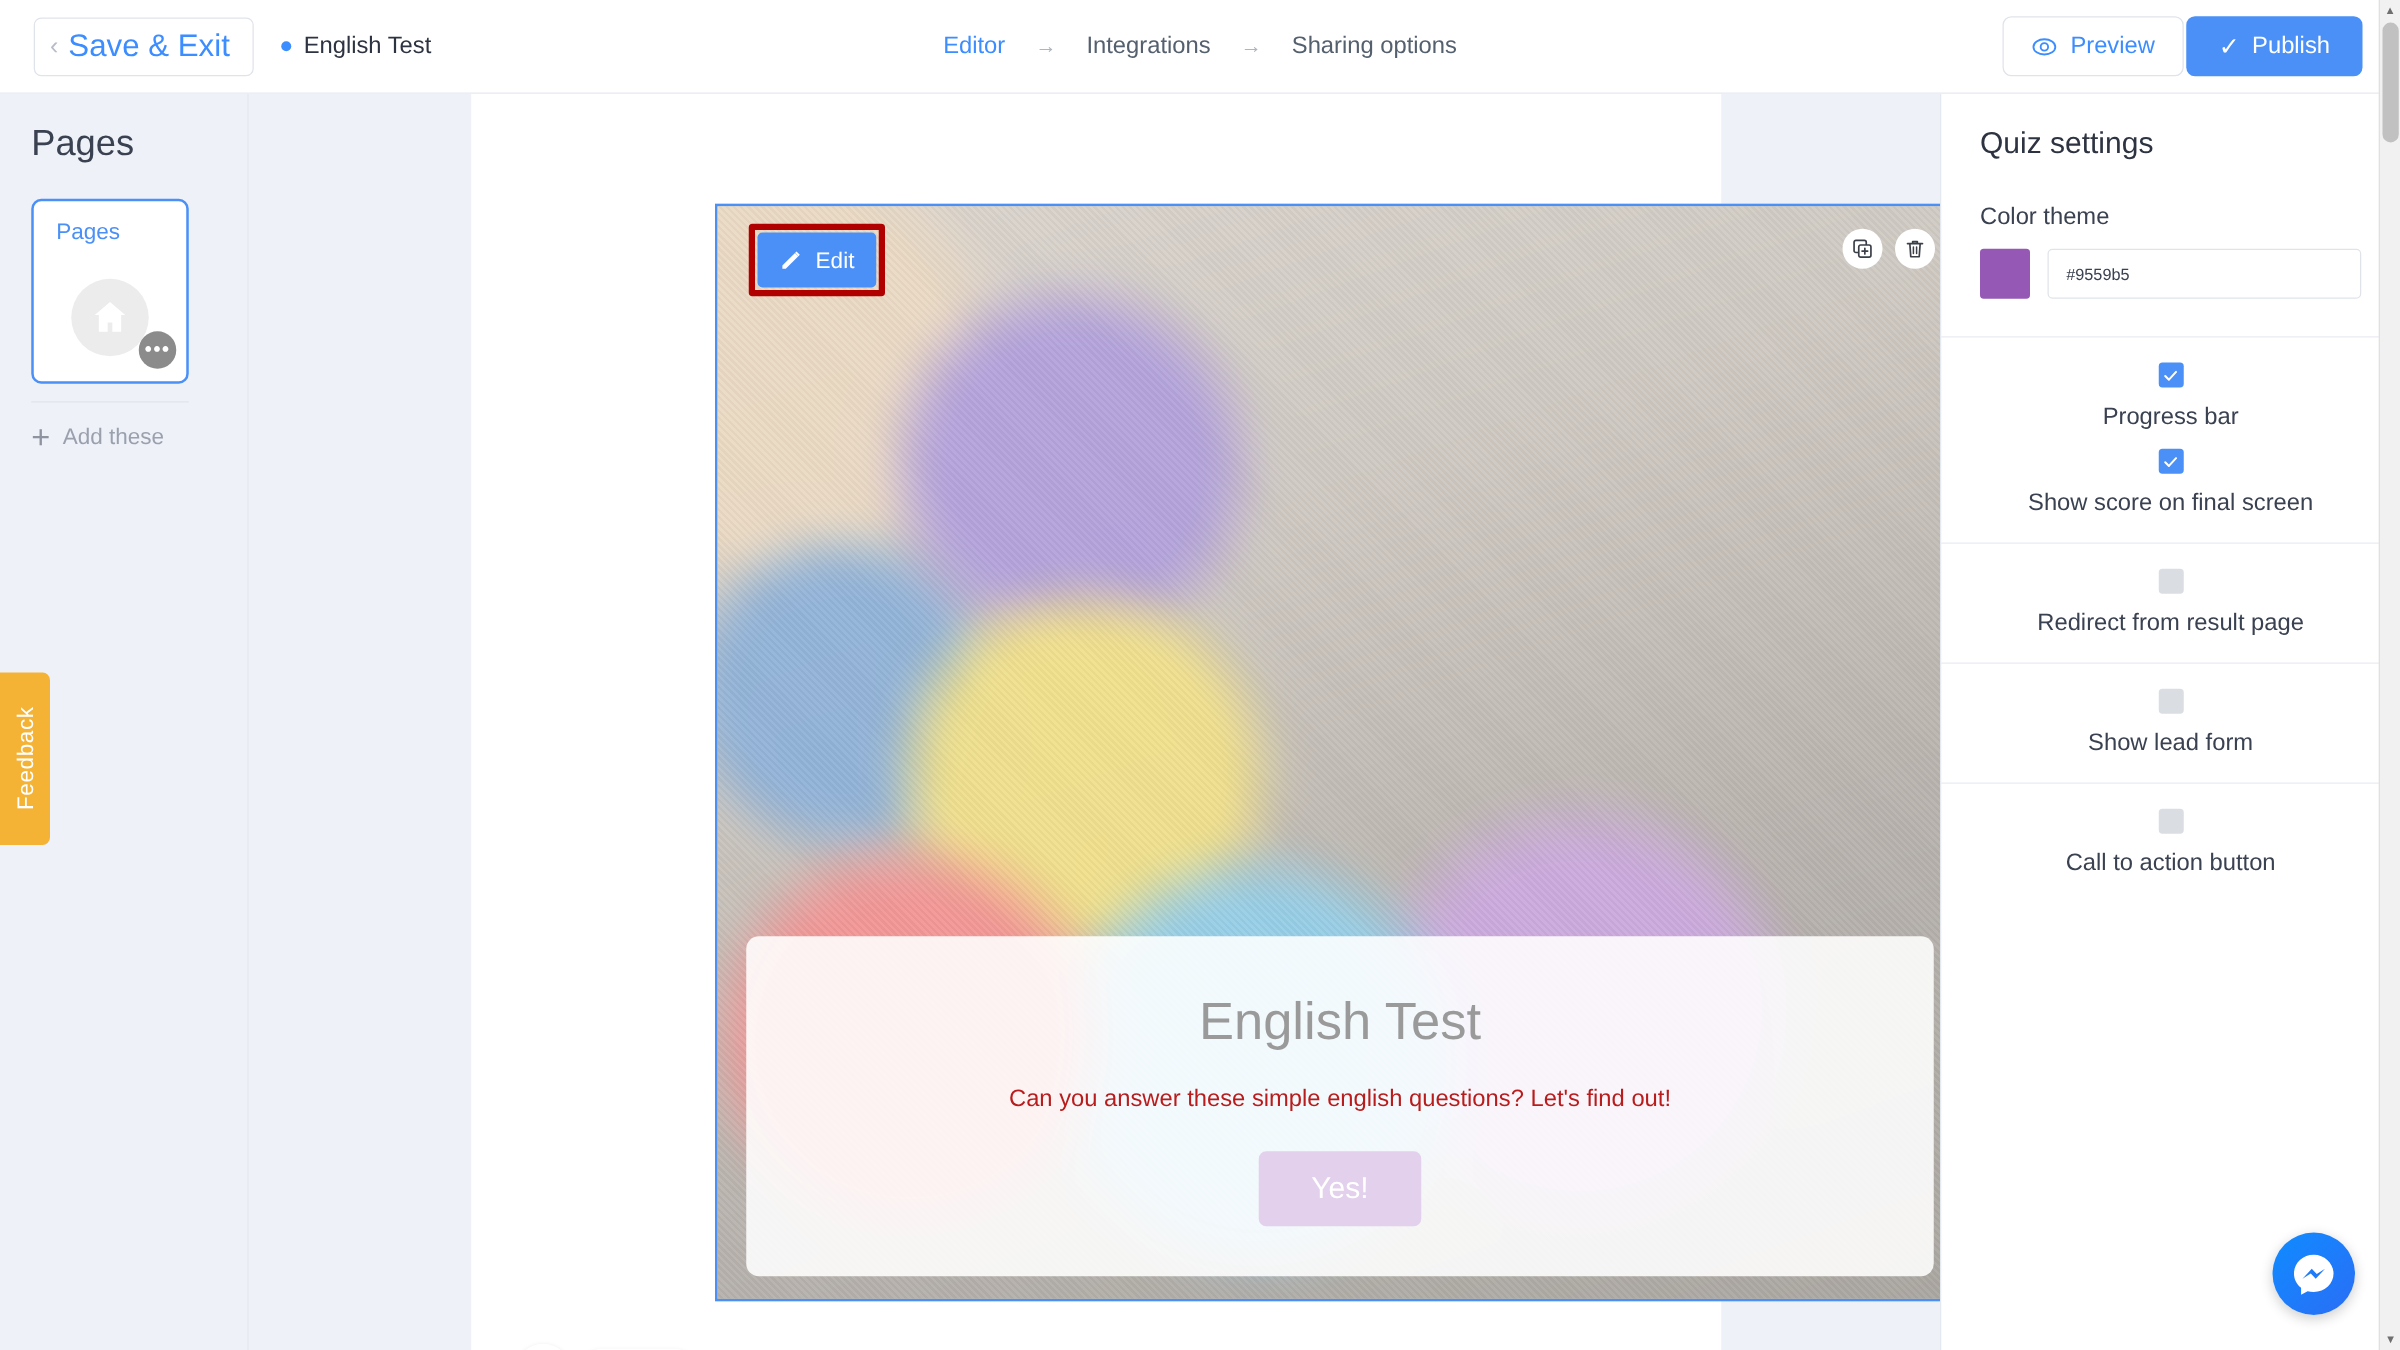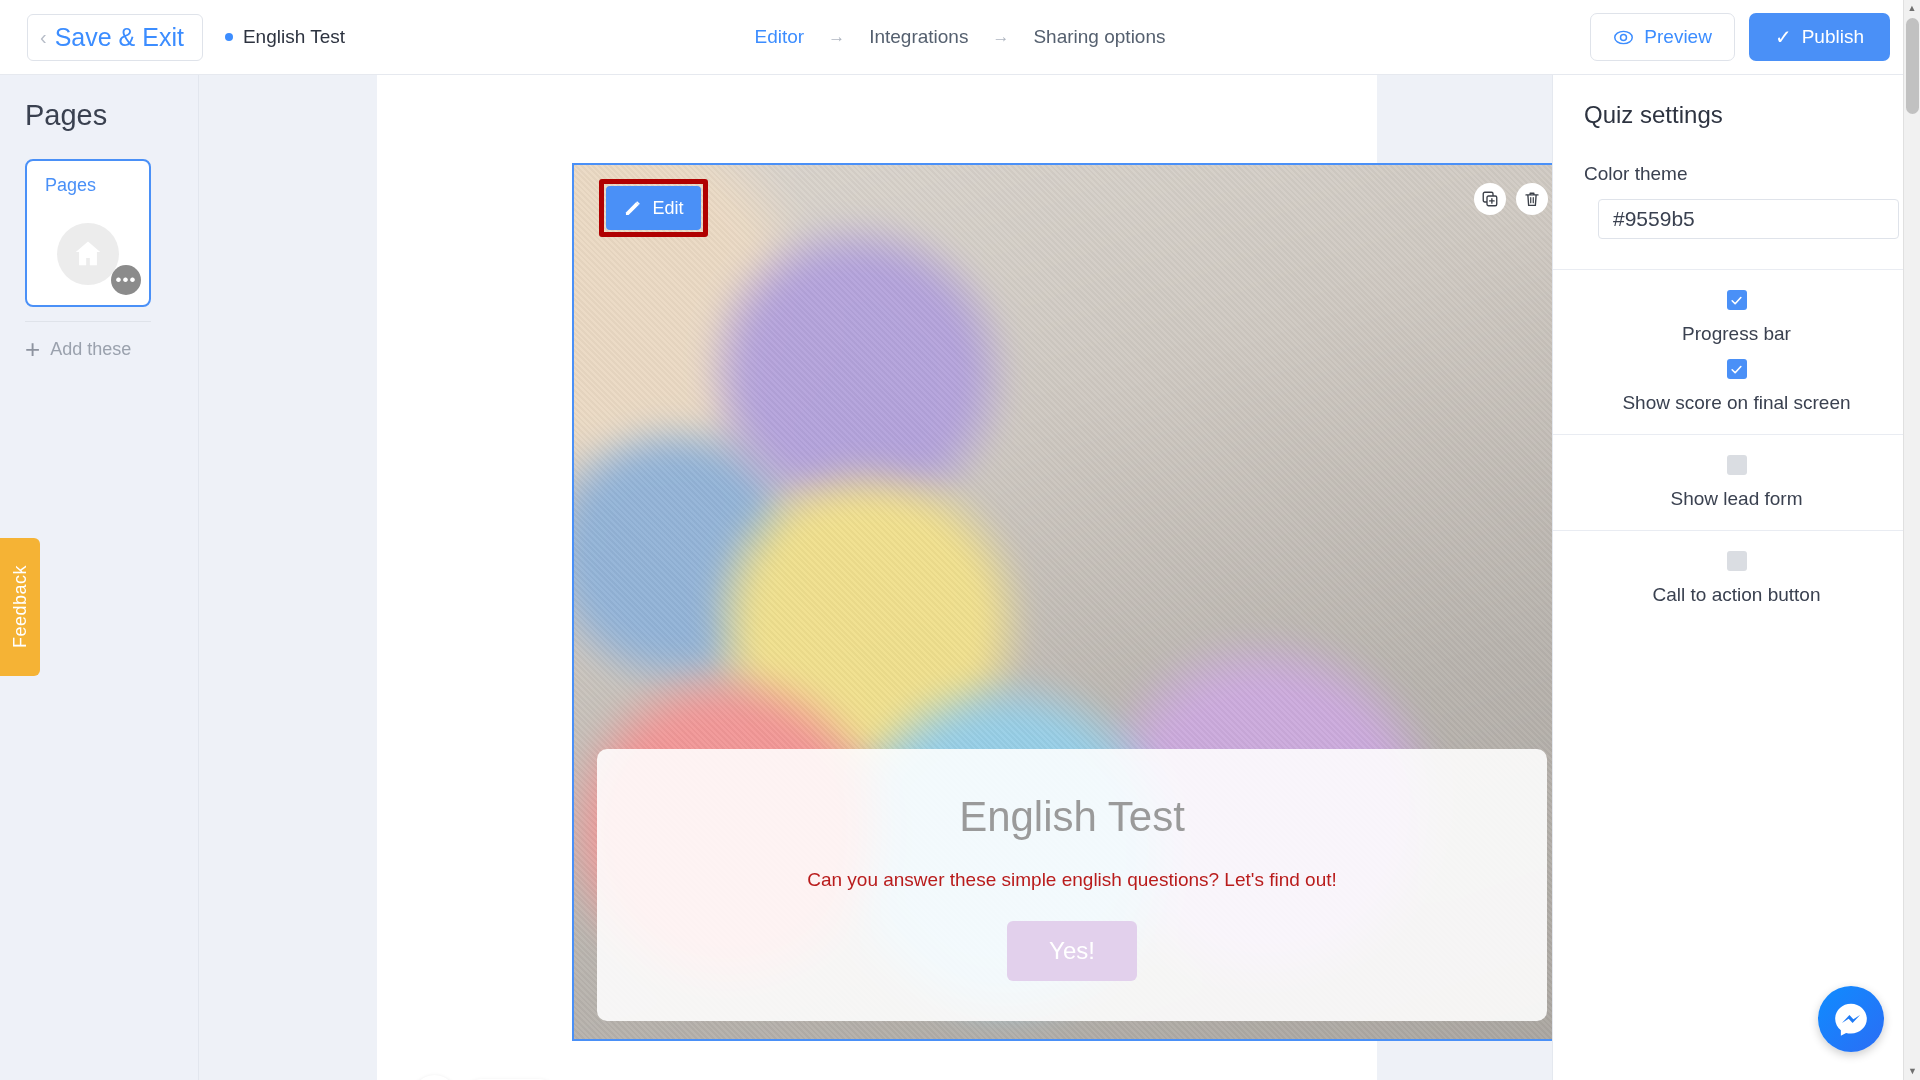--- a/index.html
+++ b/index.html
@@ -28,21 +28,21 @@
   .doc-title { display: flex; align-items: center; gap: 10px; margin-left: 22px; }
   .doc-dot { width: 8px; height: 8px; border-radius: 50%; background: #3c8dff; }
   .doc-name { font-size: 19px; color: #2d3340; }
   .breadcrumb {
     position: absolute; left: 50%; transform: translateX(-50%);
     display: flex; align-items: center; gap: 24px; font-size: 19px;
   }
   .bc-item { color: #55606f; white-space: nowrap; cursor: pointer; }
   .bc-item.active { color: #3c8dff; }
   .bc-arrow { color: #aeb5c0; font-size: 17px; }
-  .header-right { margin-left: auto; display: flex; align-items: center; gap: 14px; margin-right: 30px; }
+  .header-right { margin-left: auto; display: flex; align-items: center; gap: 2px; margin-right: 30px; }
   .btn-preview {
     height: 48px; padding: 0 22px; border: 1px solid #dfe3ea; border-radius: 7px;
     background: #fff; color: #3c8dff; font-size: 19px;
     display: flex; align-items: center; gap: 10px; cursor: pointer;
   }
   .btn-publish {
     height: 48px; padding: 0 26px; border: none; border-radius: 7px;
     background: #4a90f7; color: #fff; font-size: 19px;
     display: flex; align-items: center; gap: 10px; cursor: pointer;
   }
@@ -157,21 +157,21 @@
   .settings {
     width: 368px; min-width: 368px; background: #fff;
     border-left: 1px solid #e4e8ef; padding-top: 26px; position: relative;
   }
   .settings h2 { font-size: 24px; color: #2d3340; font-weight: normal; margin: 0 0 34px 31px; }
   .field-label { font-size: 19px; color: #3a4150; margin: 0 0 14px 31px; }
   .color-row { display: flex; align-items: center; gap: 14px; margin: 0 31px 30px 31px; }
   .color-swatch { width: 40px; height: 40px; border-radius: 3px; background: #9559b5; cursor: pointer; }
   .color-input {
     flex: 1; height: 40px; border: 1px solid #dfe3ea; border-radius: 4px;
-    padding: 0 14px; font-size: 21px; color: #3a4150;
+    padding: 0 14px; font-size: 13px; color: #3a4150;
     font-family: "Liberation Sans", sans-serif; background: #fff;
   }
   .set-group { border-top: 1px solid #e9ecf2; padding: 20px 31px 20px 31px; }
   .chk-row { display: flex; align-items: center; gap: 13px; margin-bottom: 14px; cursor: pointer; flex-direction: column; }
   .chk-row:last-child { margin-bottom: 0; }
   .chk { width: 20px; height: 20px; border-radius: 3px; background: #dadde2; flex-shrink: 0;
          display: flex; align-items: center; justify-content: center; }
   .chk.on { background: #4a90f7; }
   .chk-label { font-size: 19px; color: #3a4150; }
 
@@ -330,20 +330,26 @@
         <div class="chk-row">
           <span class="chk on">
             <svg width="13" height="13" viewBox="0 0 24 24">
               <path d="M4 12.5 9.5 18 20 6.5" fill="none" stroke="#fff" stroke-width="3" stroke-linecap="round" stroke-linejoin="round"></path>
             </svg>
           </span>
           <span class="chk-label">Show score on final screen</span>
         </div>
       </div>
 
+      <div class="set-group">
+        <div class="chk-row">
+          <span class="chk"></span>
+          <span class="chk-label">Redirect from result page</span>
+        </div>
+      </div>
 
       <div class="set-group">
         <div class="chk-row">
           <span class="chk"></span>
           <span class="chk-label">Show lead form</span>
         </div>
       </div>
 
       <div class="set-group">
         <div class="chk-row">

